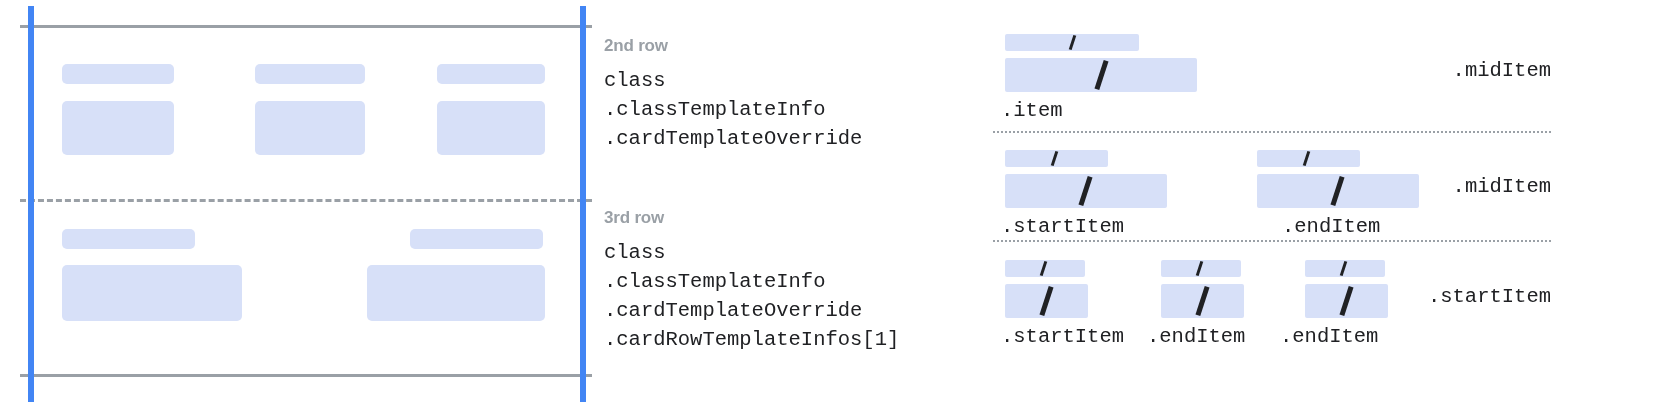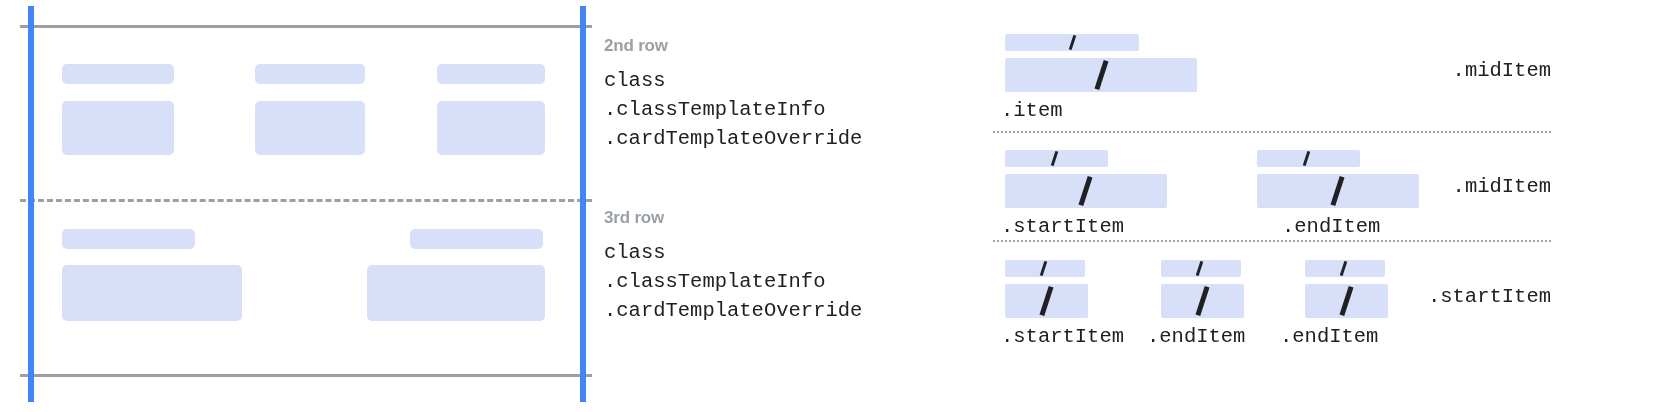--- a/index.html
+++ b/index.html
@@ -196,20 +196,21 @@
       <div class="ann-code">class</div>
       <div class="ann-code">.classTemplateInfo</div>
       <div class="ann-code">.cardTemplateOverride</div>
     </div>
 
     <div class="ann-group" id="ann-row3">
       <div class="ann-title">3rd row</div>
       <div class="ann-code">class</div>
       <div class="ann-code">.classTemplateInfo</div>
       <div class="ann-code">.cardTemplateOverride</div>
+      <div class="ann-code">.cardRowTemplateInfos[1]</div>
     </div>
   </div>
 
   <div id="item-layouts">
 
     <div class="dotted-rule" id="dot-rule-1"></div>
     <div class="dotted-rule" id="dot-rule-2"></div>
 
     <div class="layout-section" id="section-one">
       <div class="item-col" style="left:0;">

